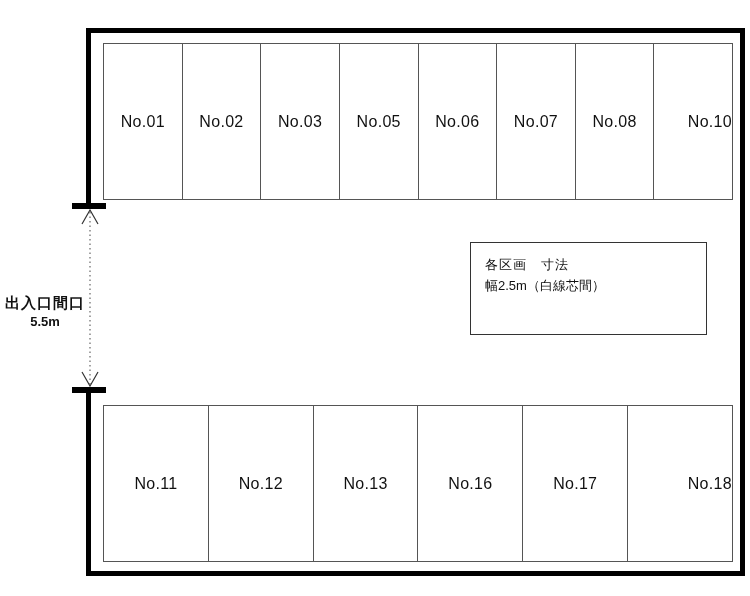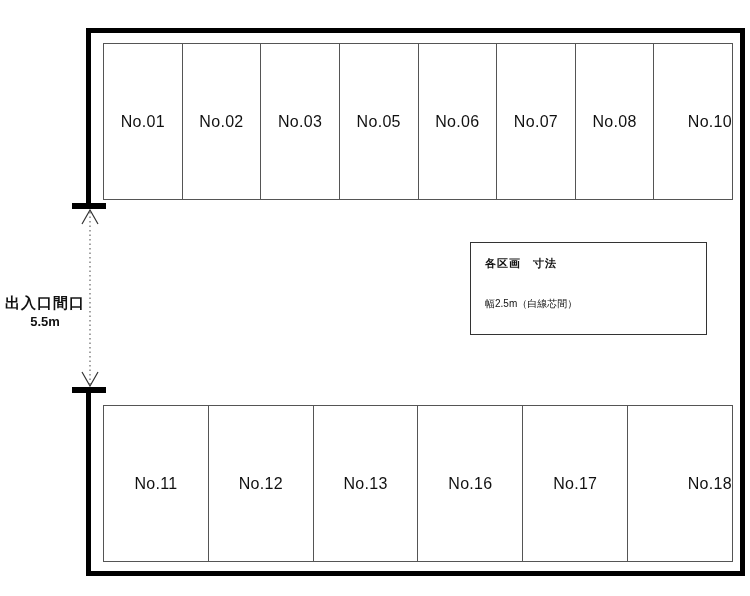--- a/index.html
+++ b/index.html
@@ -75,27 +75,27 @@
     top: 242px;
     width: 237px;
     height: 93px;
     border: 1px solid #333;
     box-sizing: border-box;
     background: #ffffff;
     padding: 13px 6px 0 14px;
     color: #111;
   }
   .spec-box .title {
-    font-size: 11px;
-    font-weight: bold;
+    font-size: 13px;
+    font-weight: normal;
     letter-spacing: 1px;
-    margin-bottom: 25px;
+    margin-bottom: 4px;
   }
   .spec-box .line {
-    font-size: 10px;
+    font-size: 13px;
     line-height: 15px;
     white-space: nowrap;
   }
 </style>
 </head>
 <body>
 
 <div class="canvas">
 
   <div class="lot-border b-top"></div>

